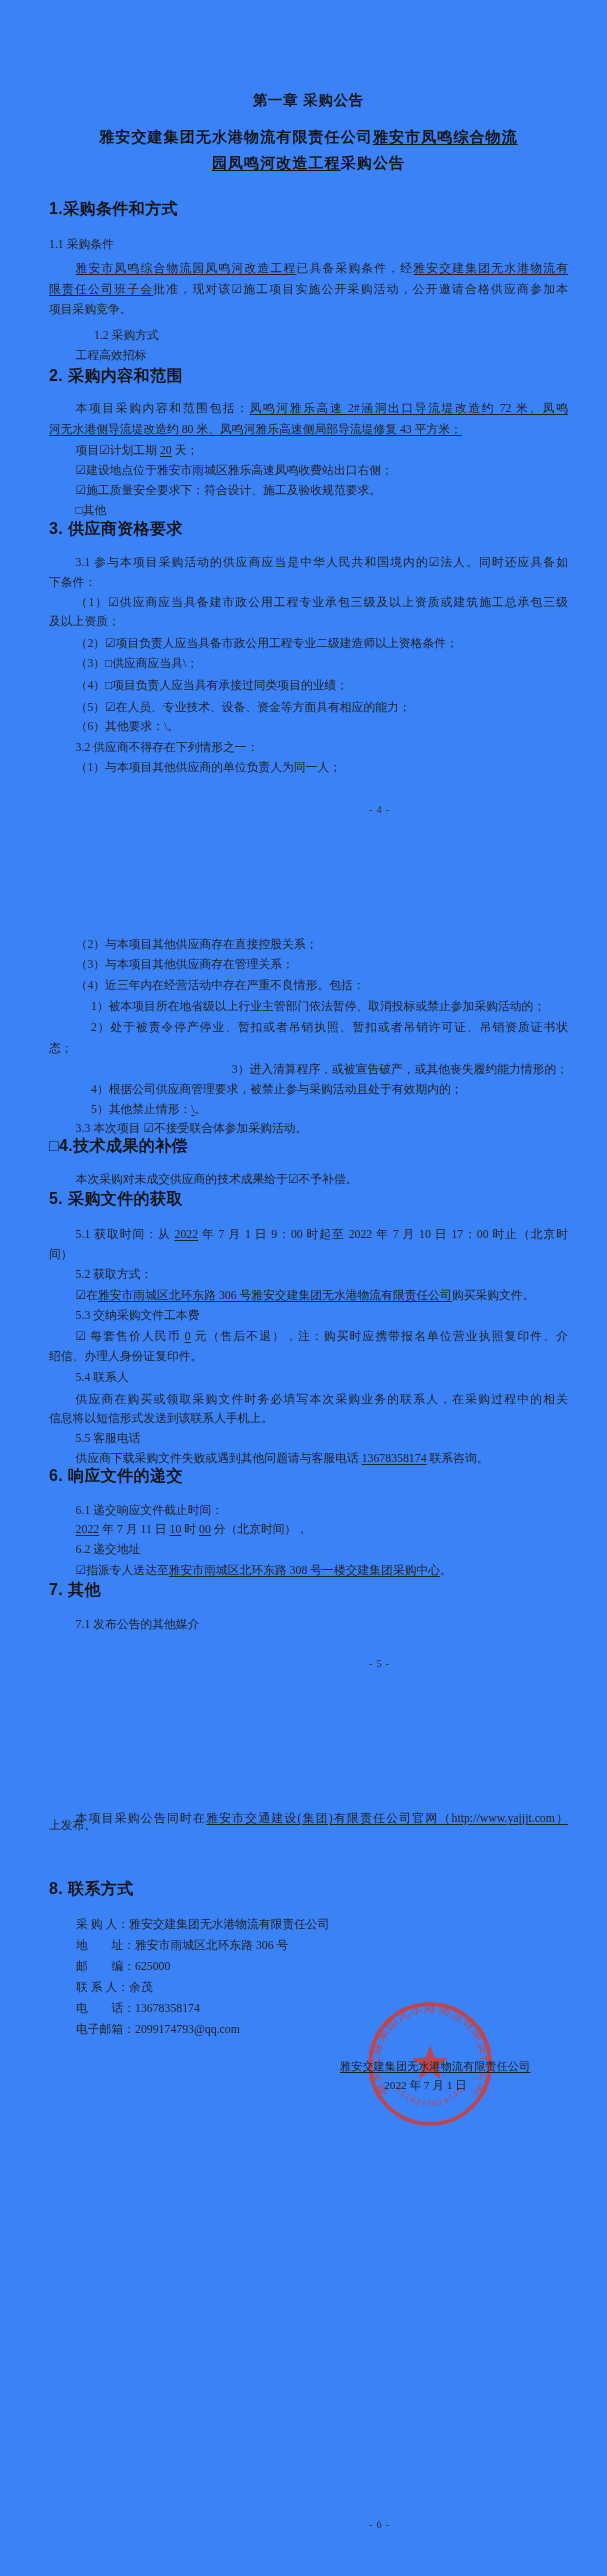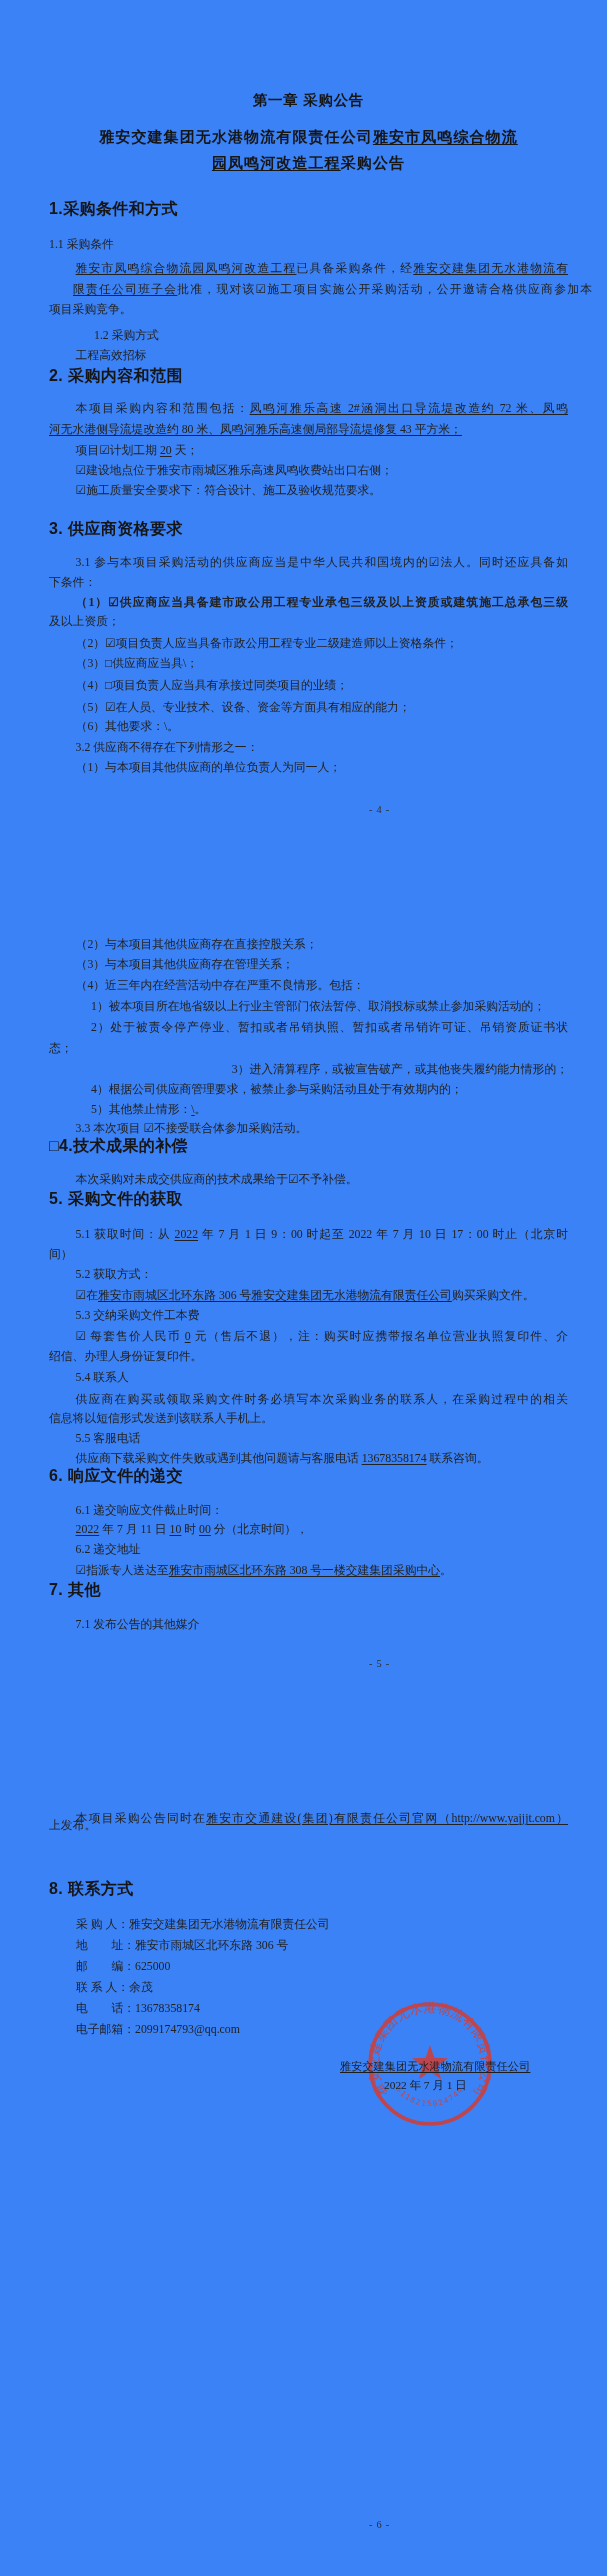--- a/index.html
+++ b/index.html
@@ -29,36 +29,37 @@
 
 <div class="doc">
 
   <div class="ln center hc" style="top:90px;">第一章 采购公告</div>
   <div class="ln center ht" style="top:124px;"><span>雅安交建集团无水港物流有限责任公司</span><span class="u">雅安市凤鸣综合物流</span></div>
   <div class="ln center ht" style="top:150px;"><span class="u">园凤鸣河改造工程</span><span>采购公告</span></div>
 
   <div class="ln h" style="top:198px;">1.采购条件和方式</div>
   <div class="ln" style="top:234px;">1.1 采购条件</div>
   <div class="ln ind jl" style="top:258px;"><span class="u">雅安市凤鸣综合物流园凤鸣河改造工程</span><span>已具备采购条件，经</span><span class="u">雅安交建集团无水港物流有</span></div>
-  <div class="ln jl" style="top:279px;margin-left:24px;"><span class="u">限责任公司班子会</span><span>批准，现对该☑施工项目实施公开采购活动，公开邀请合格供应商参加本</span></div>
+  <div class="ln jl" style="top:279px;"><span class="u">限责任公司班子会</span><span>批准，现对该☑施工项目实施公开采购活动，公开邀请合格供应商参加本</span></div>
   <div class="ln" style="top:299px;">项目采购竞争。</div>
   <div class="ln" style="top:325px;margin-left:45px;">1.2 采购方式</div>
   <div class="ln ind" style="top:345px;">工程高效招标</div>
 
   <div class="ln h" style="top:365px;">2. 采购内容和范围</div>
   <div class="ln ind jl" style="top:398px;"><span>本项目采购内容和范围包括：</span><span class="u">凤鸣河雅乐高速 2#涵洞出口导流堤改造约 72 米、凤鸣</span></div>
   <div class="ln" style="top:419px;"><span class="u">河无水港侧导流堤改造约 80 米、凤鸣河雅乐高速侧局部导流堤修复 43 平方米；</span></div>
   <div class="ln ind" style="top:440px;"><span>项目☑计划工期 </span><span class="u">20</span><span> 天；</span></div>
   <div class="ln ind" style="top:460px;">☑建设地点位于雅安市雨城区雅乐高速凤鸣收费站出口右侧；</div>
   <div class="ln ind" style="top:480px;">☑施工质量安全要求下：符合设计、施工及验收规范要求。</div>
+  <div class="ln ind" style="top:500px;">□其他</div>
 
   <div class="ln h" style="top:518px;">3. 供应商资格要求</div>
   <div class="ln ind jl" style="top:552px;">3.1 参与本项目采购活动的供应商应当是中华人民共和国境内的☑法人。同时还应具备如</div>
   <div class="ln" style="top:572px;">下条件：</div>
-  <div class="ln ind jl" style="top:592px;font-weight:bold;">（1）☑供应商应当具备建市政公用工程专业承包三级及以上资质或建筑施工总承包三级</div>
+  <div class="ln ind jl" style="top:592px;">（1）☑供应商应当具备建市政公用工程专业承包三级及以上资质或建筑施工总承包三级</div>
   <div class="ln" style="top:611px;">及以上资质；</div>
   <div class="ln ind" style="top:633px;">（2）☑项目负责人应当具备市政公用工程专业二级建造师以上资格条件；</div>
   <div class="ln ind" style="top:653px;">（3）□供应商应当具\；</div>
   <div class="ln ind" style="top:675px;">（4）□项目负责人应当具有承接过同类项目的业绩；</div>
   <div class="ln ind" style="top:697px;">（5）☑在人员、专业技术、设备、资金等方面具有相应的能力；</div>
   <div class="ln ind" style="top:716px;">（6）其他要求：\。</div>
   <div class="ln ind" style="top:737px;">3.2 供应商不得存在下列情形之一：</div>
   <div class="ln ind" style="top:757px;">（1）与本项目其他供应商的单位负责人为同一人；</div>
   <div class="pgnum" style="top:804px;">- 4 -</div>
 

